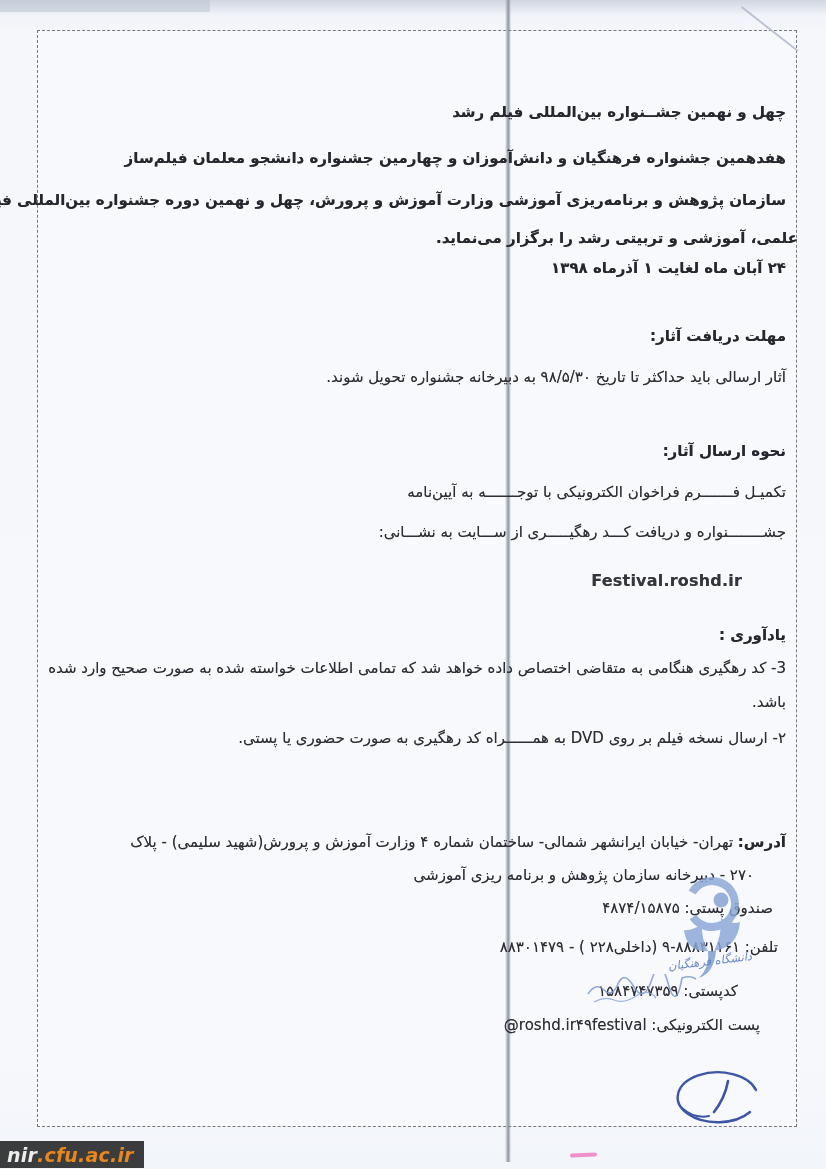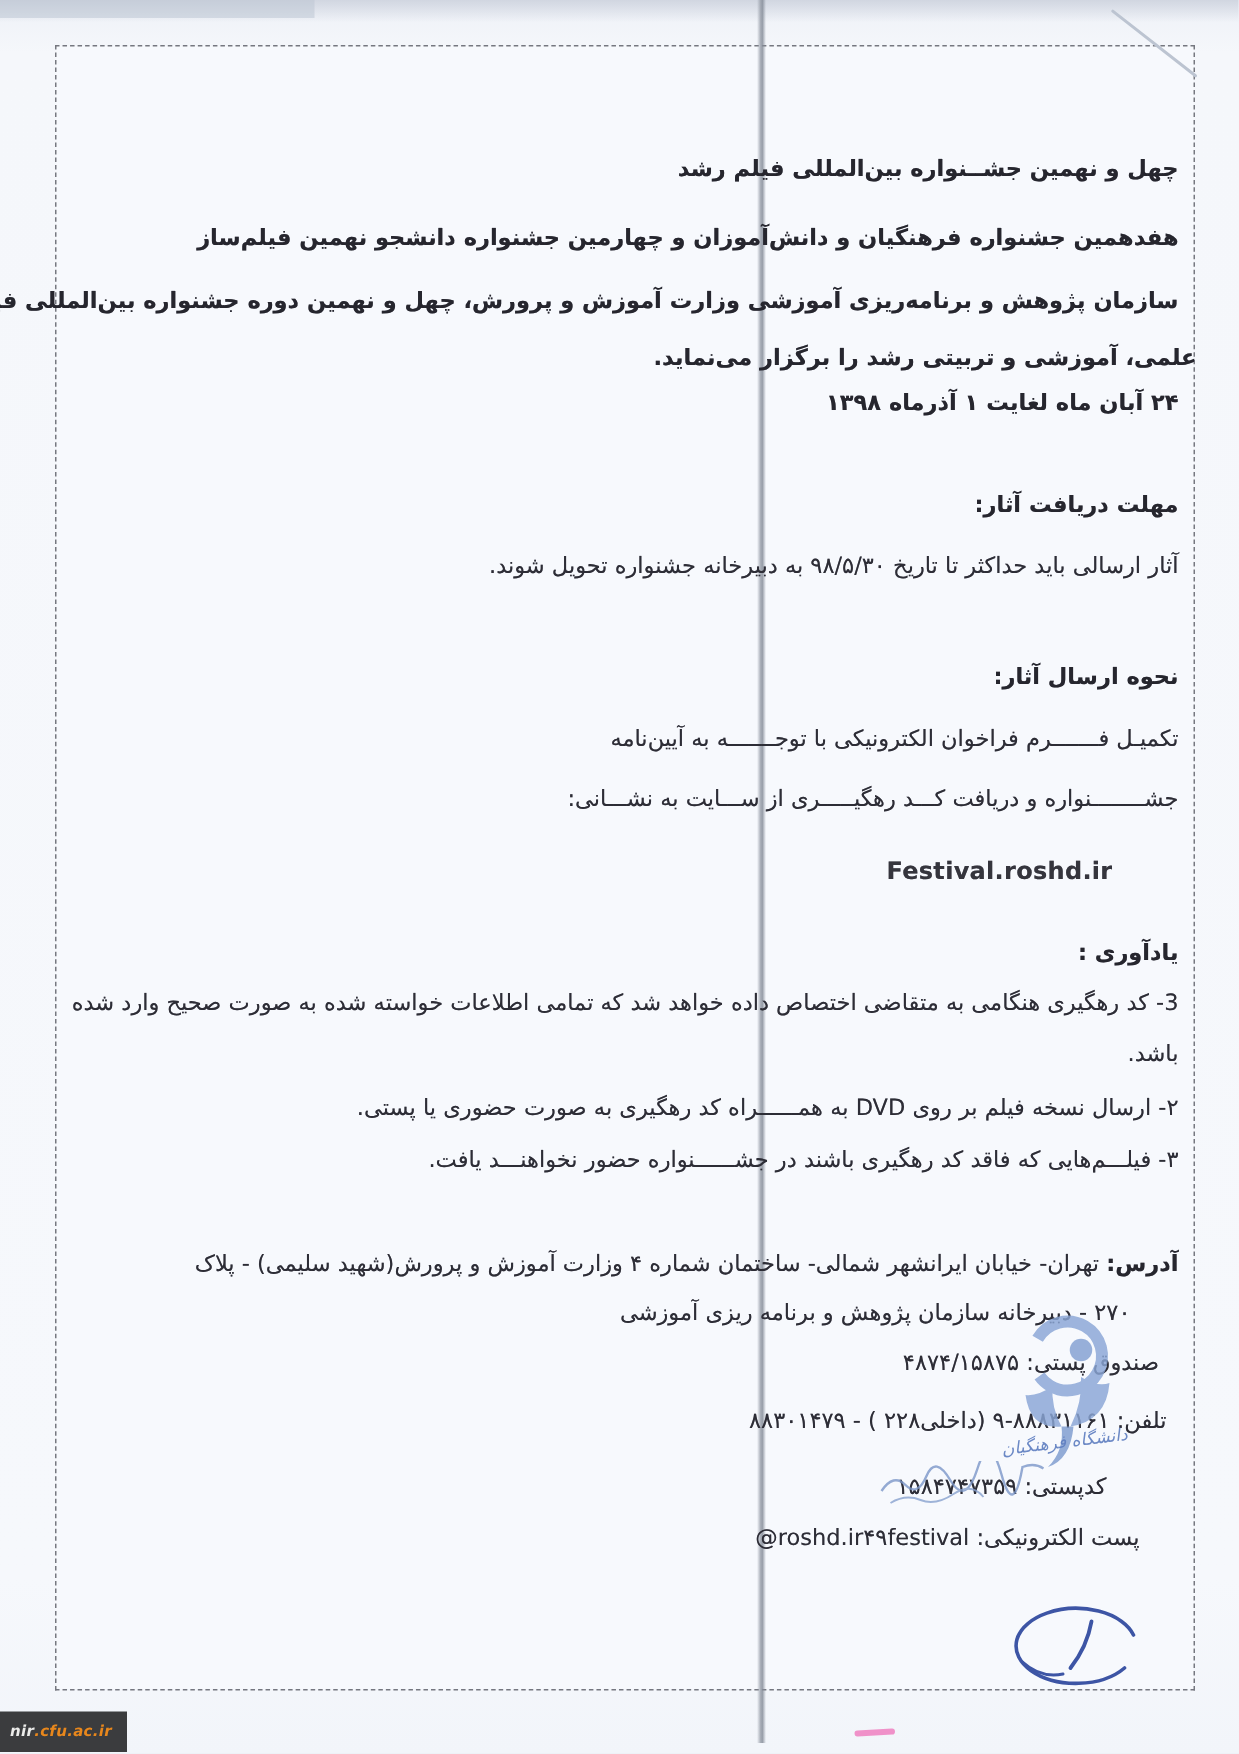--- a/index.html
+++ b/index.html
@@ -35,55 +35,54 @@
   .stamp-caption { position:absolute; left:648px; top:954px; width:124px; text-align:center;
     font-size:11.5px; font-style:italic; color:#5d7dc0; transform:rotate(-7deg);
     white-space:nowrap; opacity:.9; }
   .scribble { position:absolute; left:584px; top:974px; width:136px; height:34px; opacity:.8; }
   .pagenum { position:absolute; left:670px; top:1068px; width:96px; height:64px; }
   .pink-dash { position:absolute; left:570px; top:1153px; width:27px; height:4px;
     background:#ee7fc0; transform:rotate(-3deg); border-radius:2px; opacity:.85; }
 
   .watermark { position:absolute; left:0; top:1141px; height:23px; padding:2px 10px 2px 7px;
     background:#3b3c3e; display:flex; align-items:center; direction:ltr;
-    font-style:italic; font-weight:bold; font-size:10px; letter-spacing:.2px; }
+    font-style:italic; font-weight:bold; font-size:19px; letter-spacing:.2px; }
   .wm-prefix { color:#ececea; }
   .wm-suffix { color:#e8871c; }
 </style>
 </head>
 <body>
 
 <div class="page">
 
   <div class="scan-top-band"></div>
   <div class="scan-top-corner"></div>
   <div class="inner-paper"></div>
   <div class="border-frame"></div>
   <div class="fold-line"></div>
   <div class="crease"></div>
 
   <div class="t b" style="top:101px; right:56px;">چهل و نهمین جشــنواره بین‌المللی فیلم رشد</div>
-  <div class="t b" style="top:147px; right:56px;">هفدهمین جشنواره فرهنگیان و دانش‌آموزان و چهارمین جشنواره دانشجو نهمین فیلم‌ساز</div>
+  <div class="t b" style="top:147px; right:56px;">هفدهمین جشنواره فرهنگیان و دانش‌آموزان و چهارمین جشنواره دانشجو معلمان فیلم‌ساز</div>
   <div class="t b" style="top:189px; right:56px;">سازمان پژوهش و برنامه‌ریزی آموزشی  وزارت آموزش و پرورش، چهل و نهمین دوره جشنواره بین‌المللی فیلم‌های</div>
   <div class="t b" style="top:227px; right:44px;">علمی، آموزشی و تربیتی رشد را برگزار می‌نماید.</div>
   <div class="t b" style="top:257px; right:56px;">۲۴ آبان ماه لغایت ۱ آذرماه ۱۳۹۸</div>
 
   <div class="t b" style="top:325px; right:56px;">مهلت دریافت آثار:</div>
   <div class="t" style="top:366px; right:56px;">آثار ارسالی باید حداکثر تا تاریخ ۹۸/۵/۳۰ به دبیرخانه جشنواره تحویل شوند.</div>
 
   <div class="t b" style="top:440px; right:56px;">نحوه ارسال آثار:</div>
   <div class="t" style="top:521px; right:56px;">جشــــــــنواره و دریافت کـــد رهگیـــــری از ســـایت به نشـــانی:</div>
   <div class="t" style="top:481px; right:56px;">تکمیـل فـــــــرم فراخوان الکترونیکی با توجـــــــه به آیین‌نامه</div>
   <div class="t url" style="top:557px; right:100px;margin-top:13px;">Festival.roshd.ir</div>
 
   <div class="t b" style="top:624px; right:56px;">یادآوری :</div>
   <div class="t" style="top:657px; right:56px;">3- کد رهگیری هنگامی به متقاضی اختصاص داده خواهد شد که تمامی اطلاعات خواسته شده به صورت صحیح وارد شده</div>
   <div class="t" style="top:691px; right:56px;">باشد.</div>
   <div class="t" style="top:727px; right:56px;">۲- ارسال نسخه فیلم بر روی DVD به همــــــراه کد رهگیری به صورت حضوری یا پستی.</div>
-  <div class="t" style="top:762px; right:56px;">۳- فیلـــم‌هایی که فاقد کد رهگیری باشند در جشــــــنواره حضور نخواهنـــد یافت.</div>
 
   <div class="t" style="top:831px; right:56px;">
     <span class="b">آدرس:</span><span> تهران- خیابان ایرانشهر شمالی- ساختمان شماره ۴ وزارت آموزش و پرورش(شهید سلیمی) - پلاک</span>
   </div>
   <div class="t" style="top:864px; right:88px;">۲۷۰ - دبیرخانه سازمان پژوهش و برنامه ریزی آموزشی</div>
 
   <div class="t" style="top:897px; right:69px;text-align:right;">
     <span>صندوق پستی:</span>
     <span>۴۸۷۴/۱۵۸۷۵</span>
   </div>

